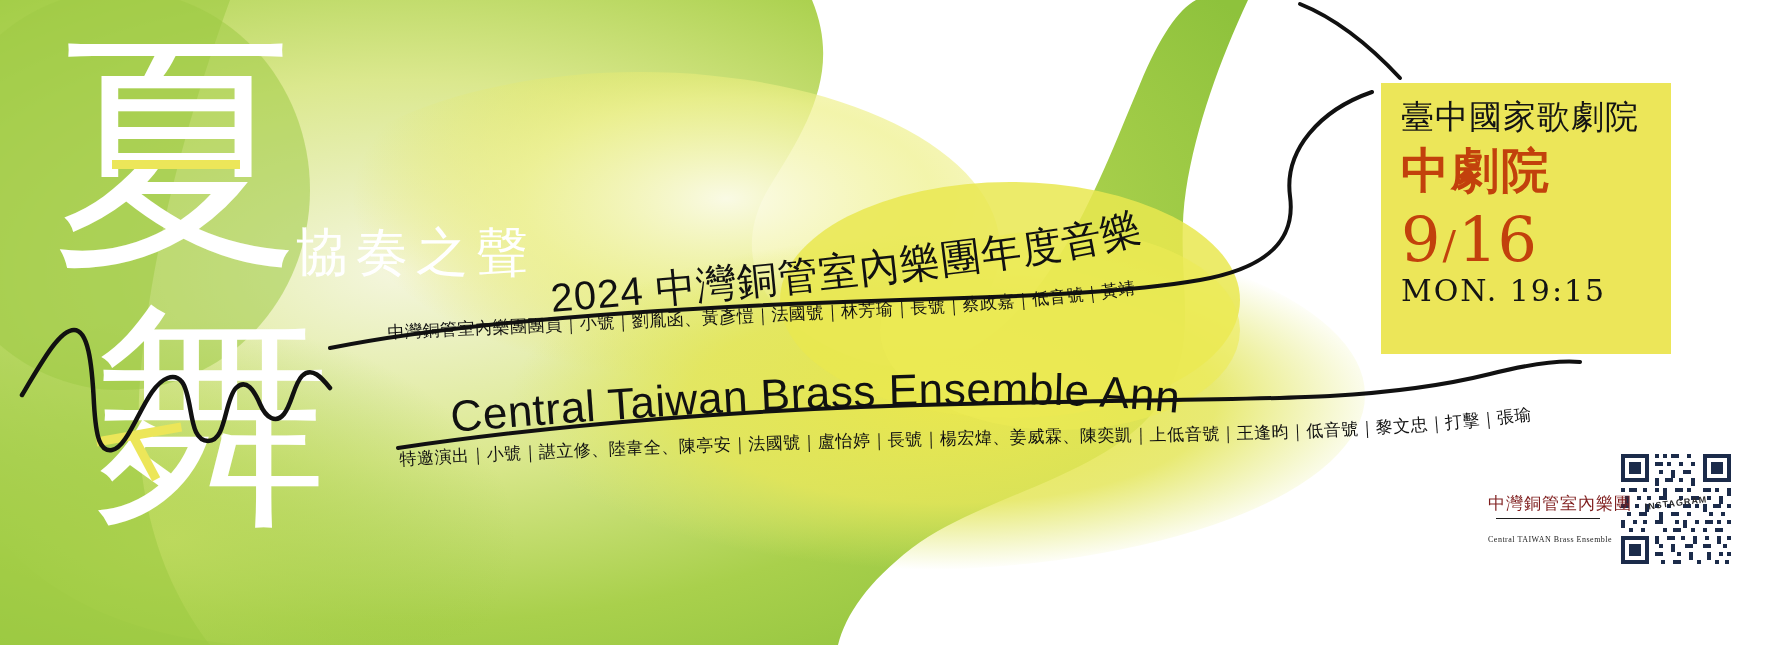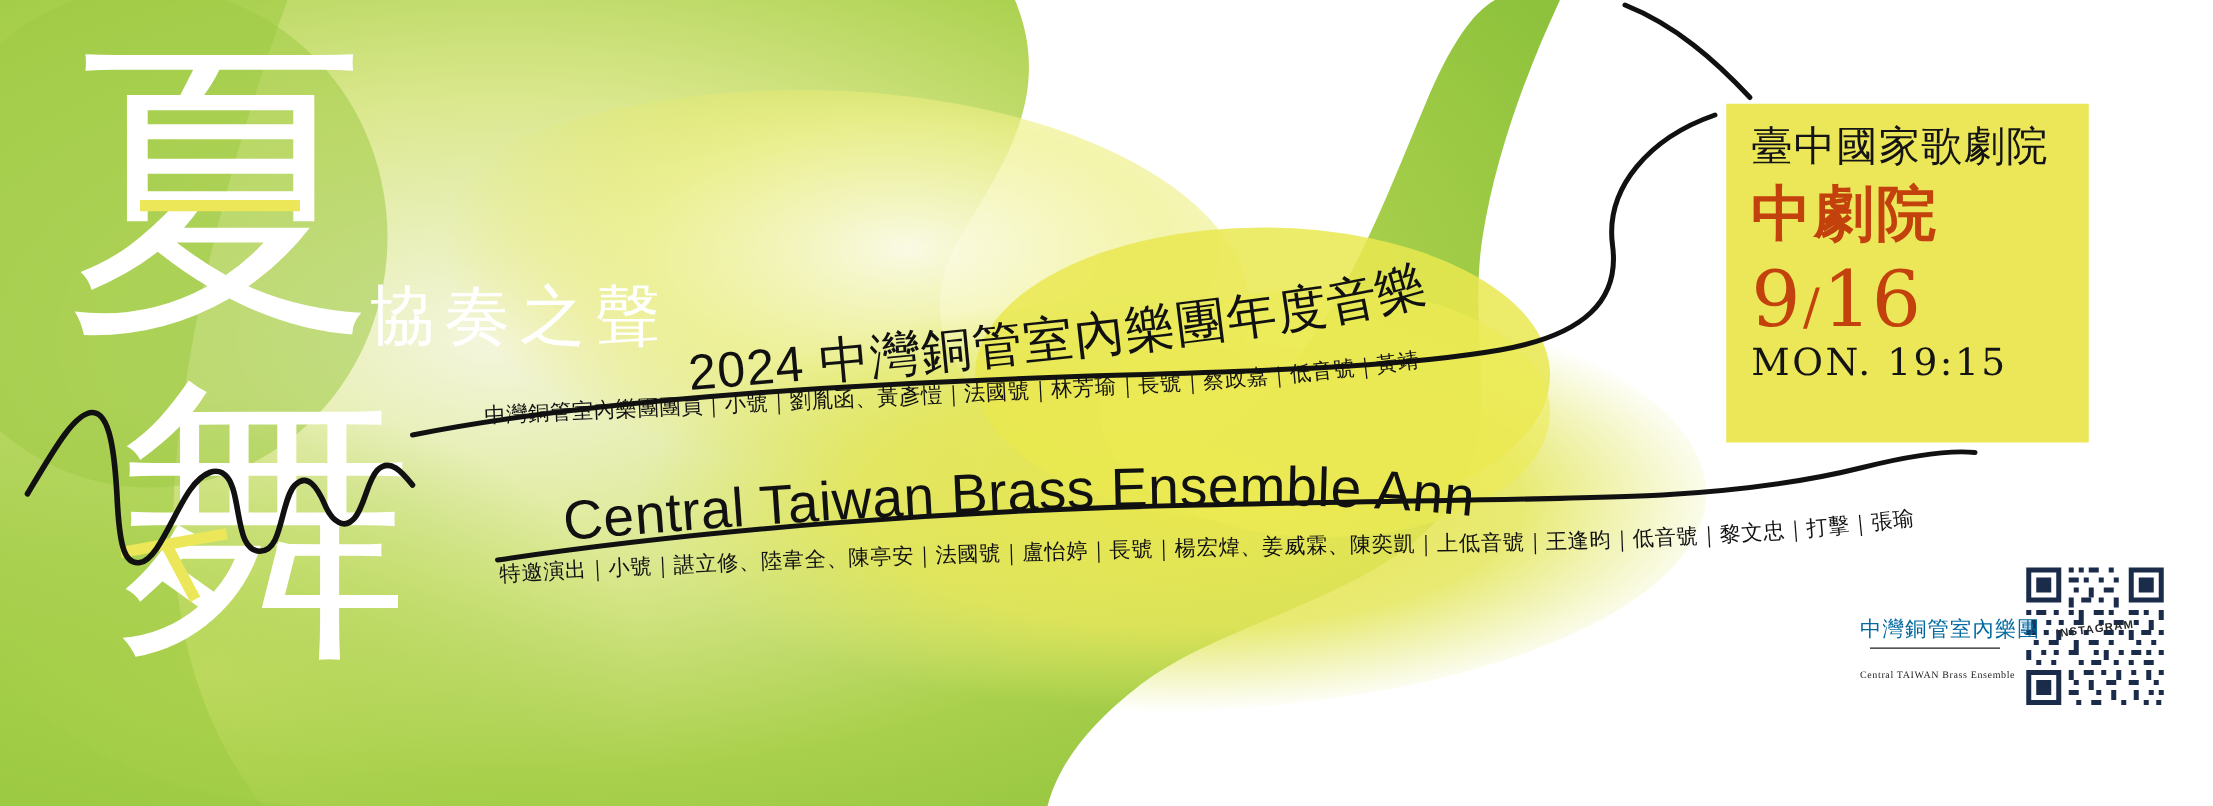--- a/index.html
+++ b/index.html
@@ -72,21 +72,21 @@
   #qr{position:absolute;left:1617px;top:450px;width:118px;height:118px;}
   #qr .qr-label{
     position:absolute;left:0;top:48px;width:118px;text-align:center;
     font-size:9px;letter-spacing:1px;color:#2b2b2b;
     font-family:"Liberation Sans","DejaVu Sans",sans-serif;
     transform:rotate(-7deg);font-weight:700;
   }
 
   
   #logo{position:absolute;left:1488px;top:492px;width:120px;height:60px;text-align:center;}
-  #logo .lg-cn{font-family:"DejaVu Serif","Liberation Serif",serif;font-size:17px;color:#0369a1;letter-spacing:1px;white-space:nowrap;}
+  #logo .lg-cn{font-family:"DejaVu Serif","Liberation Serif",serif;font-size:17px;color:#7f1d1d;letter-spacing:1px;white-space:nowrap;}
   #logo .lg-en{font-family:Liberation Serif, serif;font-size:8px;color:#1c1c1c;letter-spacing:.5px;margin-top:16px;white-space:nowrap;}
   #logo .lg-rule{width:104px;height:1px;background:#1c1c1c;margin:3px auto 0;}
 </style>
 </head>
 <body>
 
 <div id="poster">
 
   <div class="blob-wrap">
     <svg class="blob-svg" width="1770" height="645" viewBox="0 0 1770 645" xmlns="http://www.w3.org/2000/svg" aria-hidden="true">

